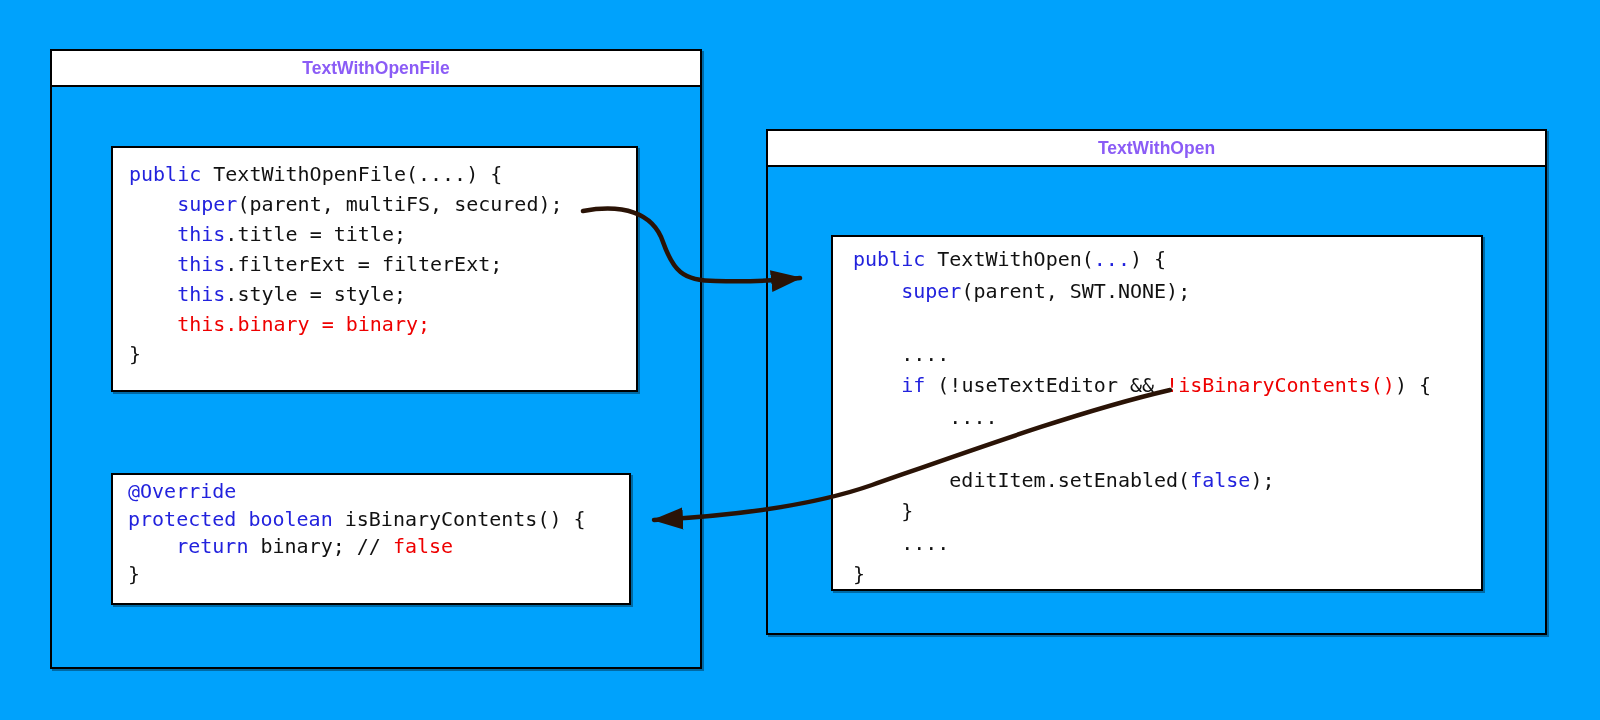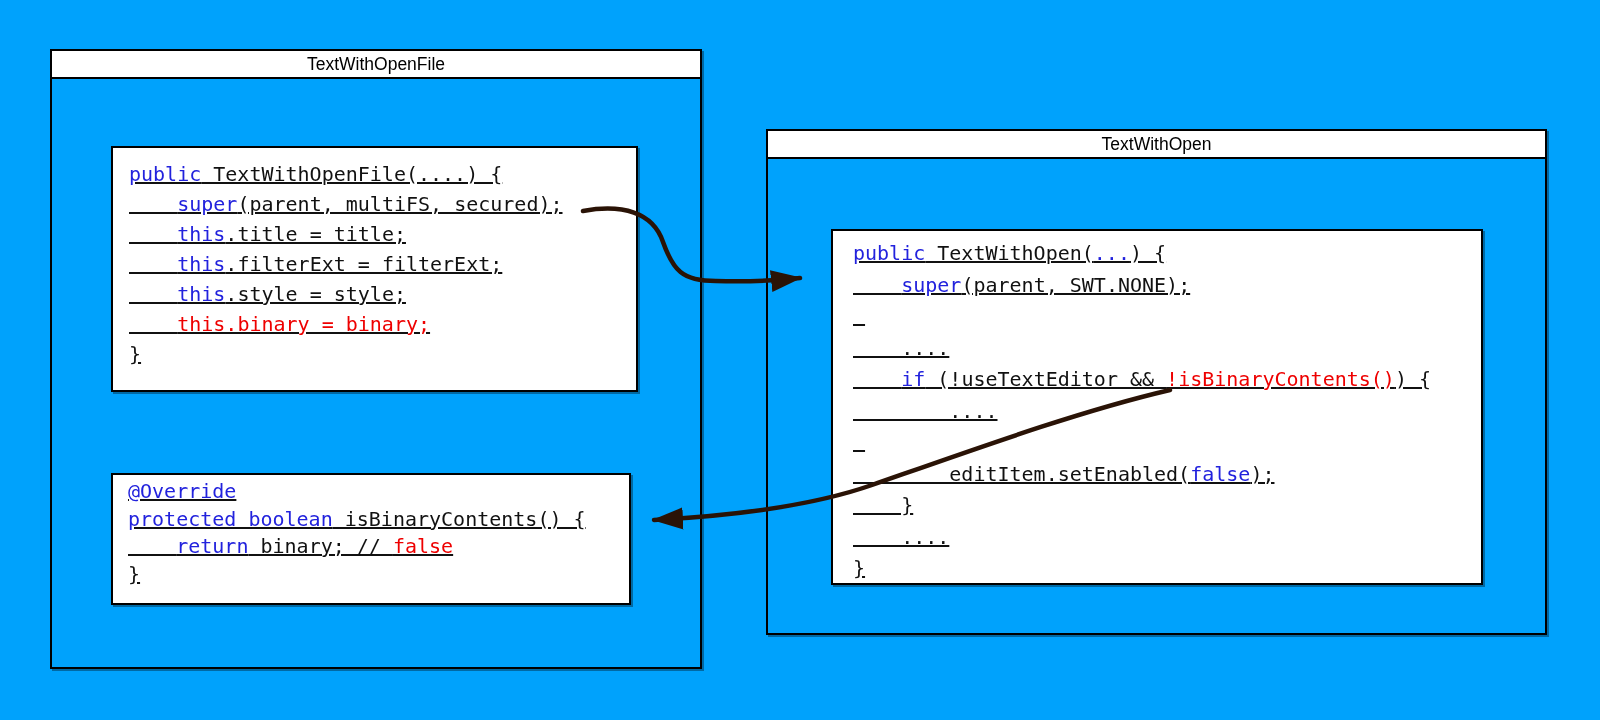--- a/index.html
+++ b/index.html
@@ -16,47 +16,47 @@
   .class-box {
     position: absolute;
     border: 2px solid var(--border, #000);
     background: transparent;
     box-shadow: 2px 2px 0 rgba(0,0,0,0.35);
   }
   #left-class  { left: 50px;  top: 49px;  width: 652px; height: 620px; }
   #right-class { left: 766px; top: 129px; width: 781px; height: 506px; }
 
   .class-title {
-    height: 28px;
+    height: 36px;
     background: #fff;
     border-bottom: 2px solid var(--border, #000);
     display: flex;
     align-items: center;
     justify-content: center;
-    font-weight: normal;
+    font-weight: bold;
     font-size: 17.5px;
-    color: #000000;
+    color: #8b5cf6;
   }
 
   .code-panel {
     position: absolute;
     background: var(--panel, #fff);
     border: 2px solid var(--border, #000);
     box-shadow: 2px 2px 0 rgba(0,0,0,0.35);
     font-family: "DejaVu Sans Mono", monospace;
     font-size: 20px;
     color: var(--code, #111);
     white-space: pre;
     overflow: hidden;
   }
   #left-code-constructor { left: 111px; top: 146px; width: 527px; height: 246px; padding: 11px 0 0 16px; line-height: 30px; }
   #left-code-override    { left: 111px; top: 473px; width: 520px; height: 132px; padding: 3px 1px 0 15px;  line-height: 27.5px; }
-  #right-code            { left: 831px; top: 229px; width: 652px; height: 356px; padding: 7px 16px 0 20px;  line-height: 31.5px; }
+  #right-code            { left: 831px; top: 235px; width: 652px; height: 356px; padding: 7px 16px 0 20px;  line-height: 31.5px; }
 
-  .code-line { white-space: pre; text-decoration: underline; }
+  .code-line { white-space: pre; }
   .code-line .k { color: var(--kw, #2222DD); }
   .code-line .r { color: var(--hl, #EE0000); margin-top: 8px; }
   .code-line .p { color: var(--code, #111); }
 
   .arrows {
     position: absolute;
     left: 0; top: 0;
     width: 1600px; height: 720px;
     pointer-events: none;
   }

